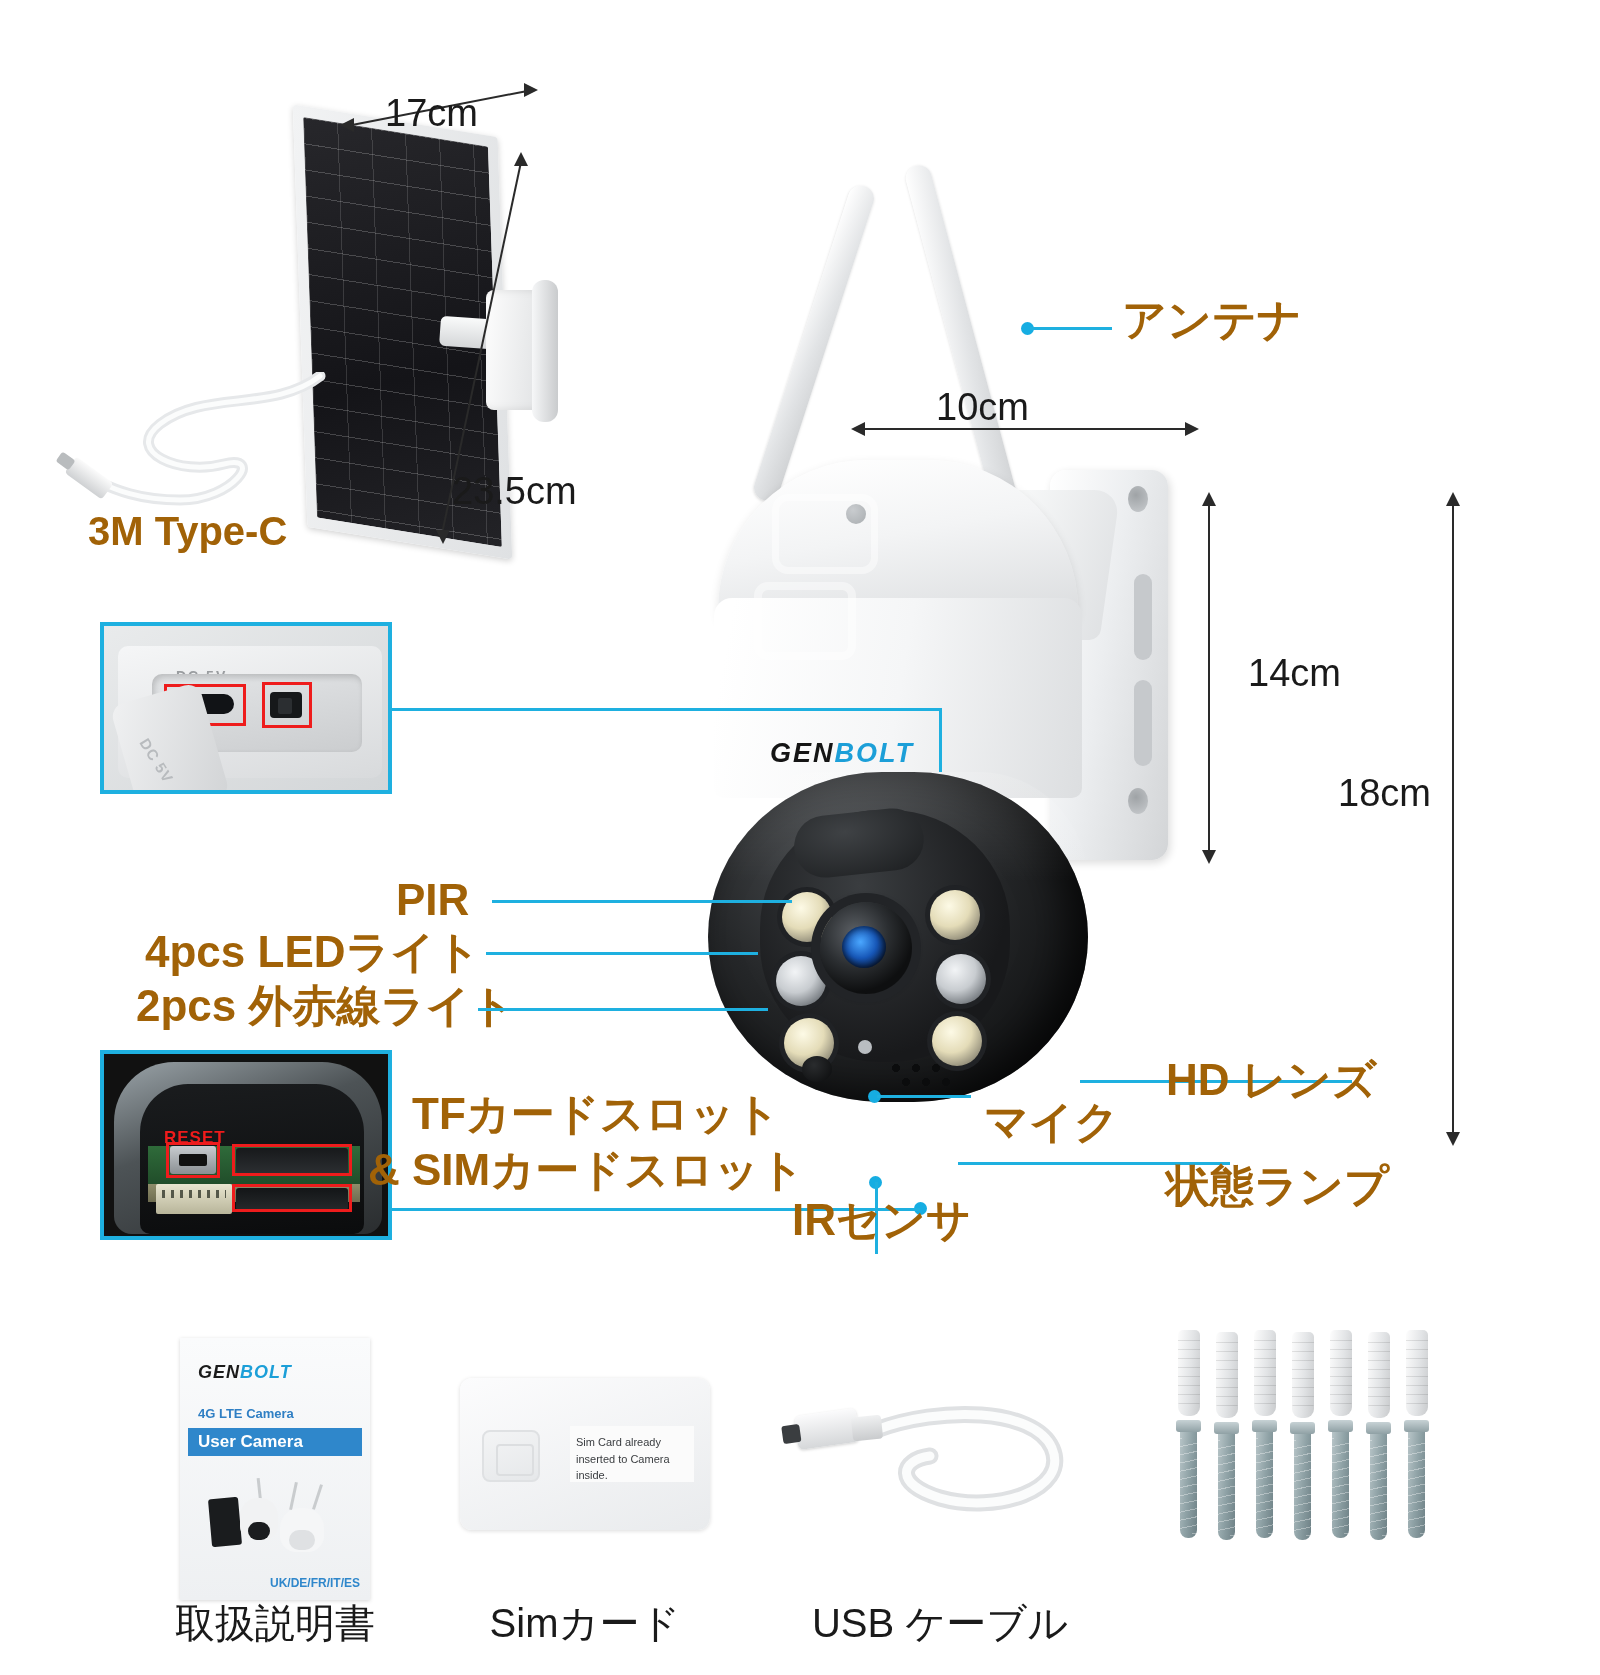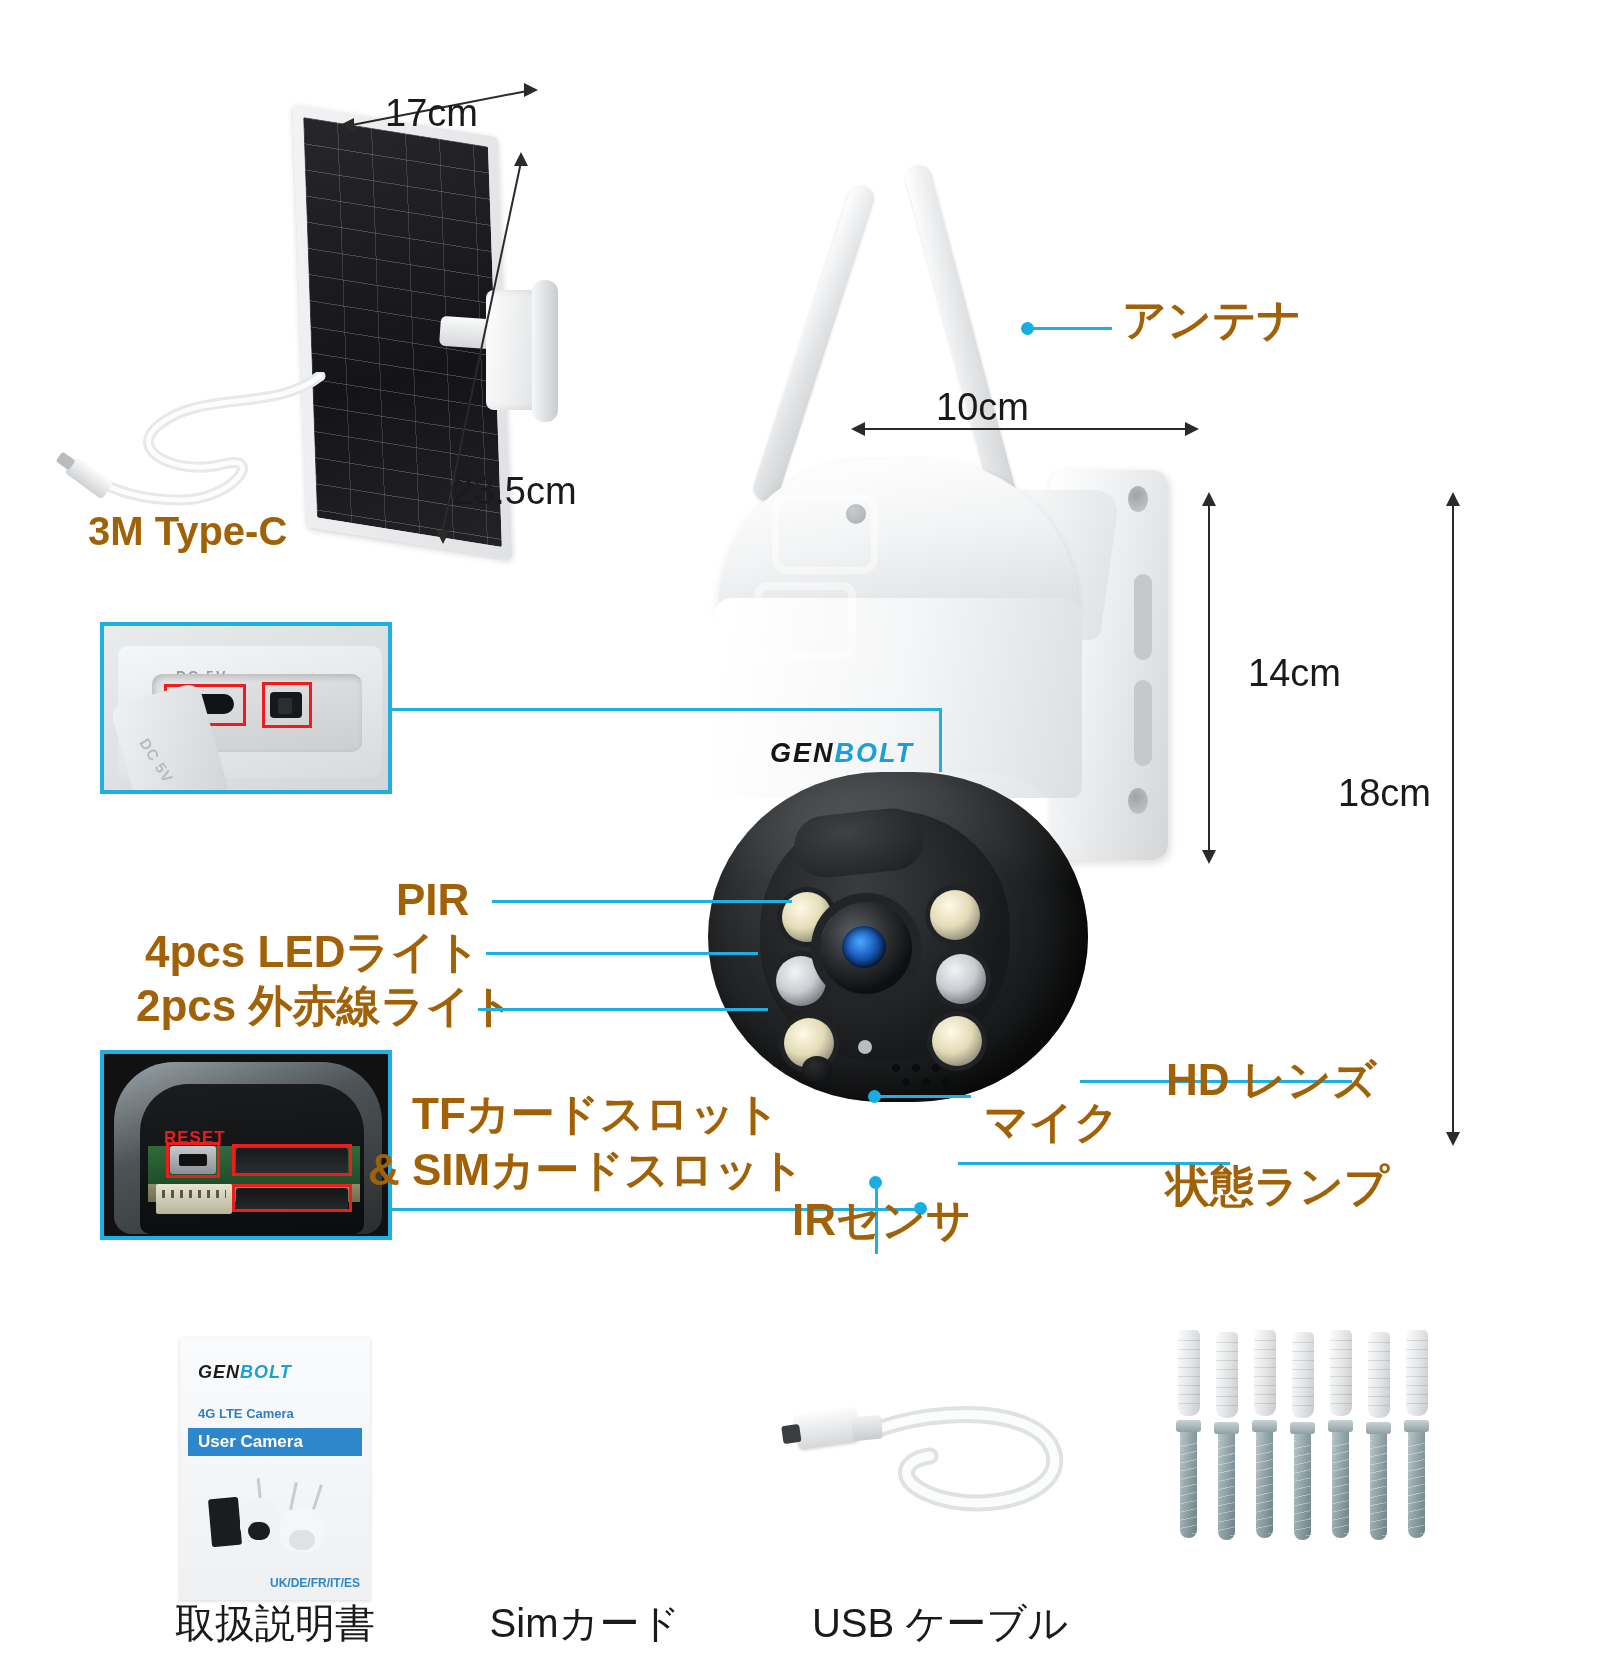--- a/index.html
+++ b/index.html
@@ -561,20 +561,26 @@
       <div class="mp-ant" style="left:86px; top:4px; height:28px; transform:rotate(12deg);"></div>
       <div class="mp-ant" style="left:110px; top:6px; height:26px; transform:rotate(18deg);"></div>
       <div class="mp-panel"></div>
       <div class="mp-cam1"></div>
       <div class="mp-cam2"></div>
     </div>
     <div class="manual-langs">UK/DE/FR/IT/ES</div>
   </div>
   <div class="abs acc-title" style="left:110px; top:1596px; width:330px;">取扱説明書</div>
 
+  <div class="abs simcard">
+    <div class="sim-chip"></div>
+    <div class="sim-note">
+        <span>Sim Card already inserted to Camera inside.</span>
+      </div>
+  </div>
   <div class="abs acc-title" style="left:420px; top:1596px; width:330px;">Simカード</div>
 
   <div class="abs usbcable">
     <svg width="300" height="160" viewBox="0 0 300 160">
       <path d="M86,58 C150,34 244,36 262,76 C280,118 206,142 150,126 C104,112 110,88 140,84" fill="none" stroke="#dfe1e3" stroke-width="17" stroke-linecap="round"></path>
       <path d="M86,58 C150,34 244,36 262,76 C280,118 206,142 150,126 C104,112 110,88 140,84" fill="none" stroke="#fbfcfc" stroke-width="9" stroke-linecap="round"></path>
     </svg>
     <div class="usb-head"></div>
     <div class="usb-tip"></div>
   </div>

